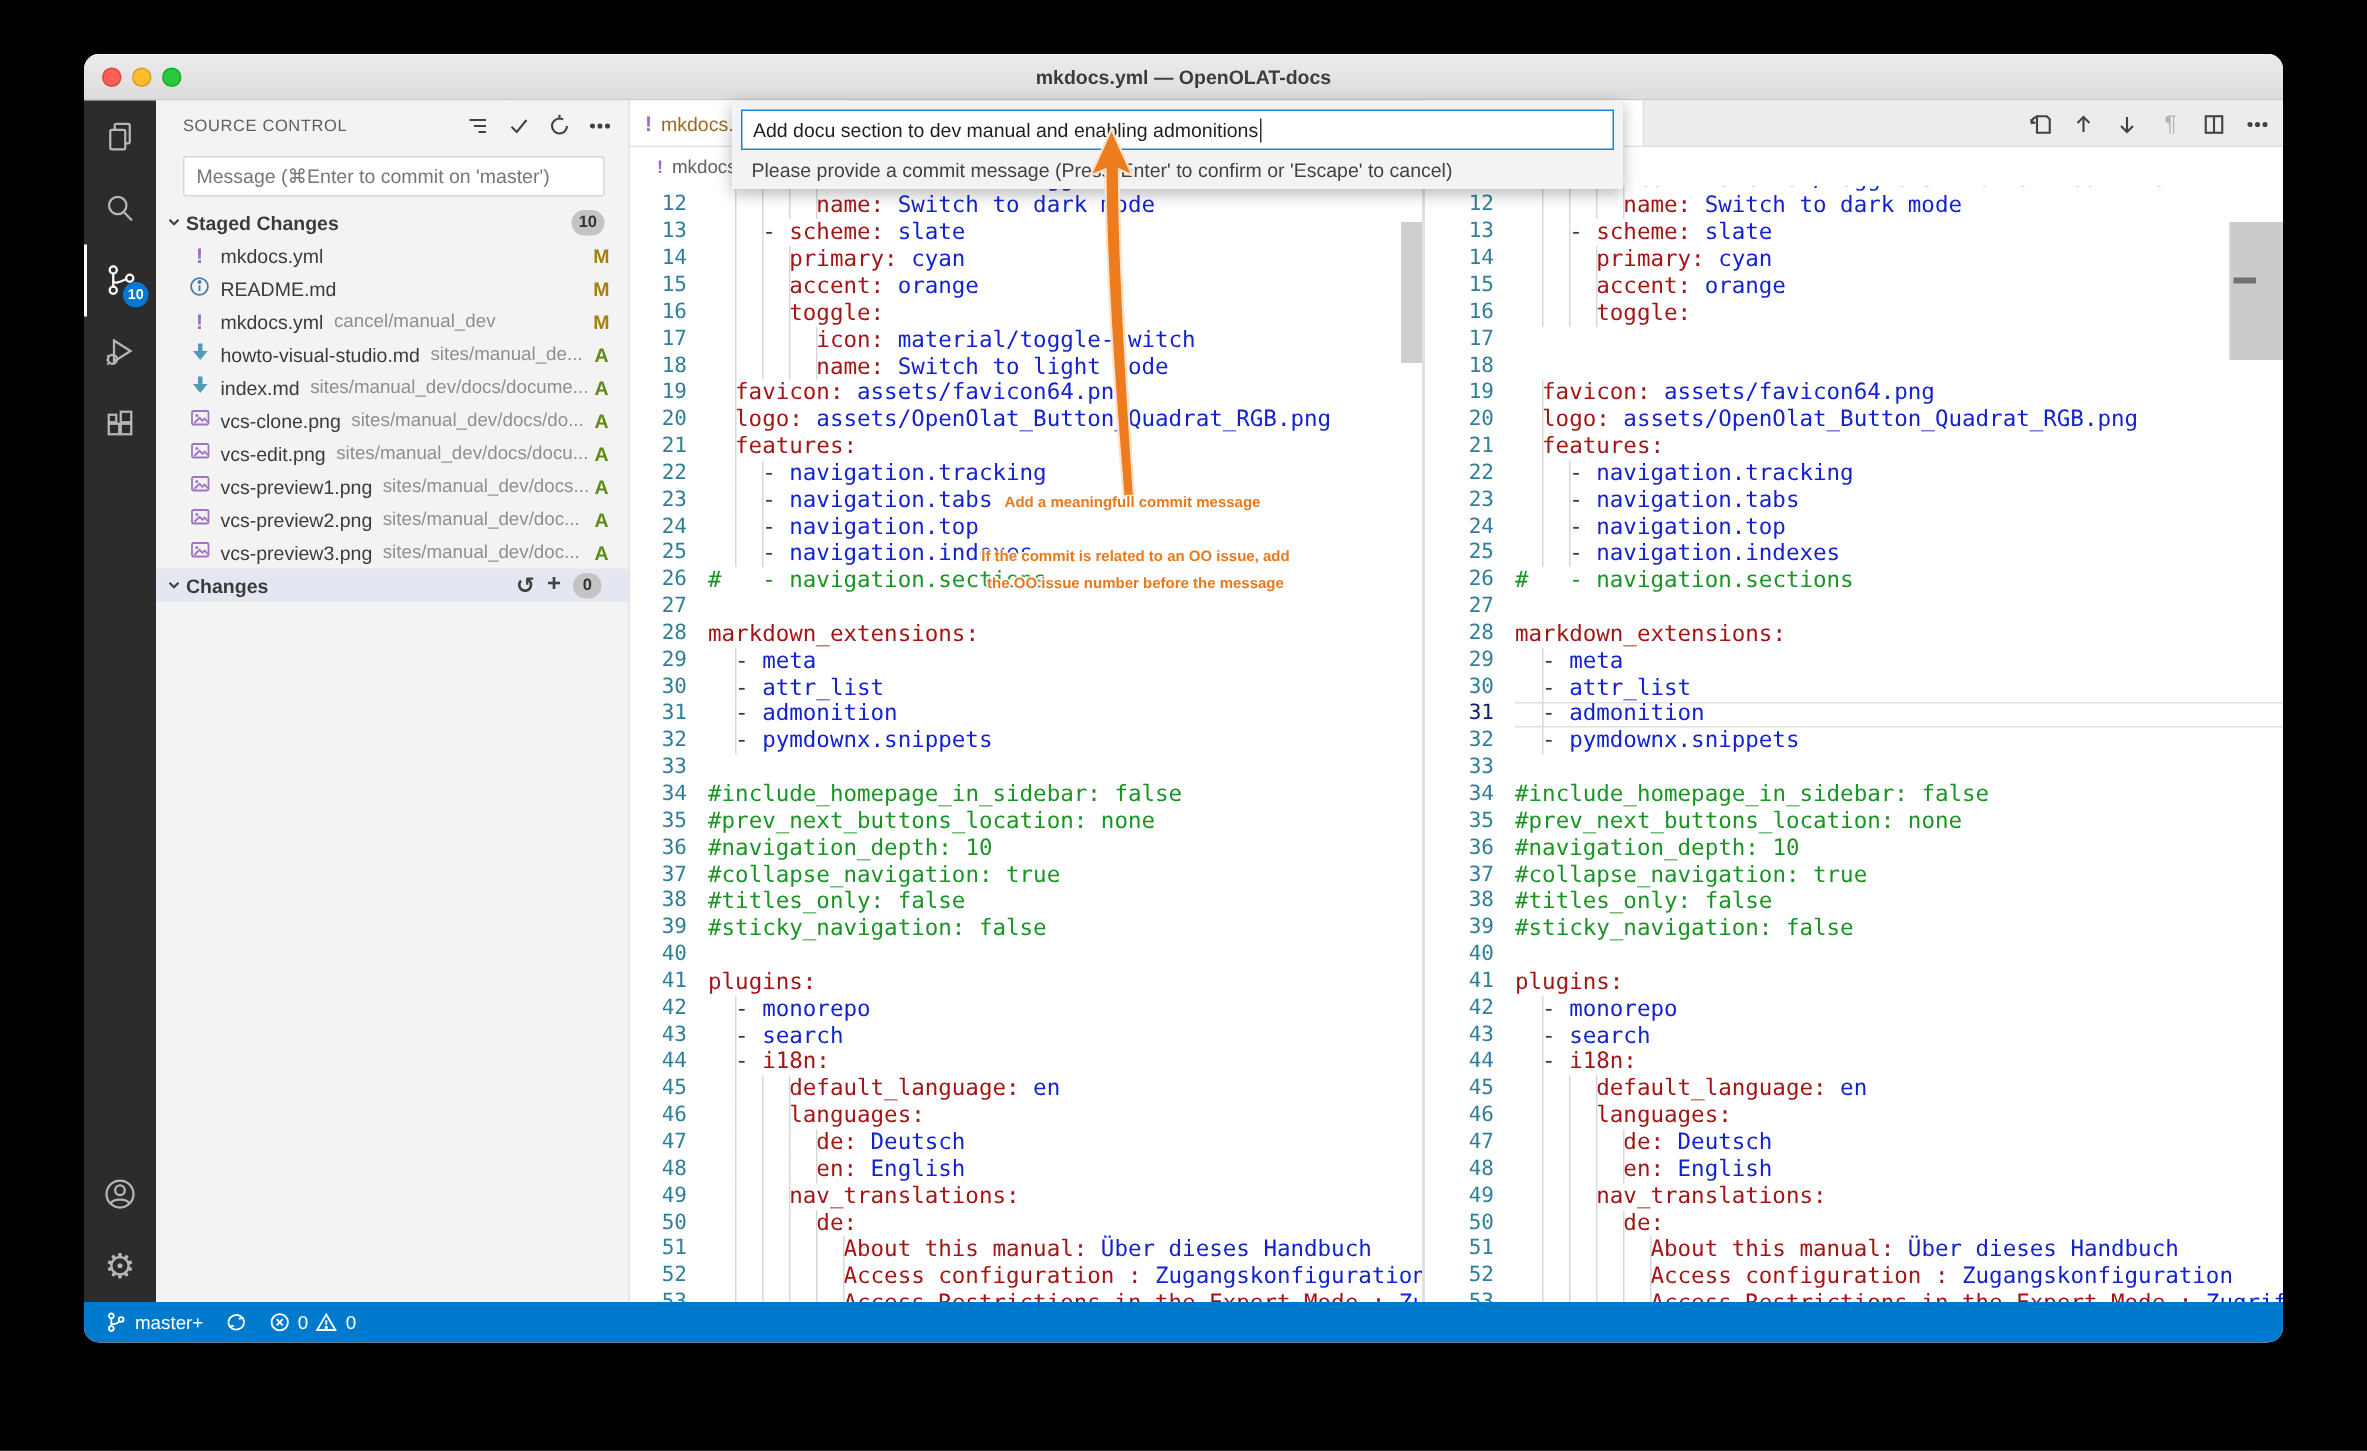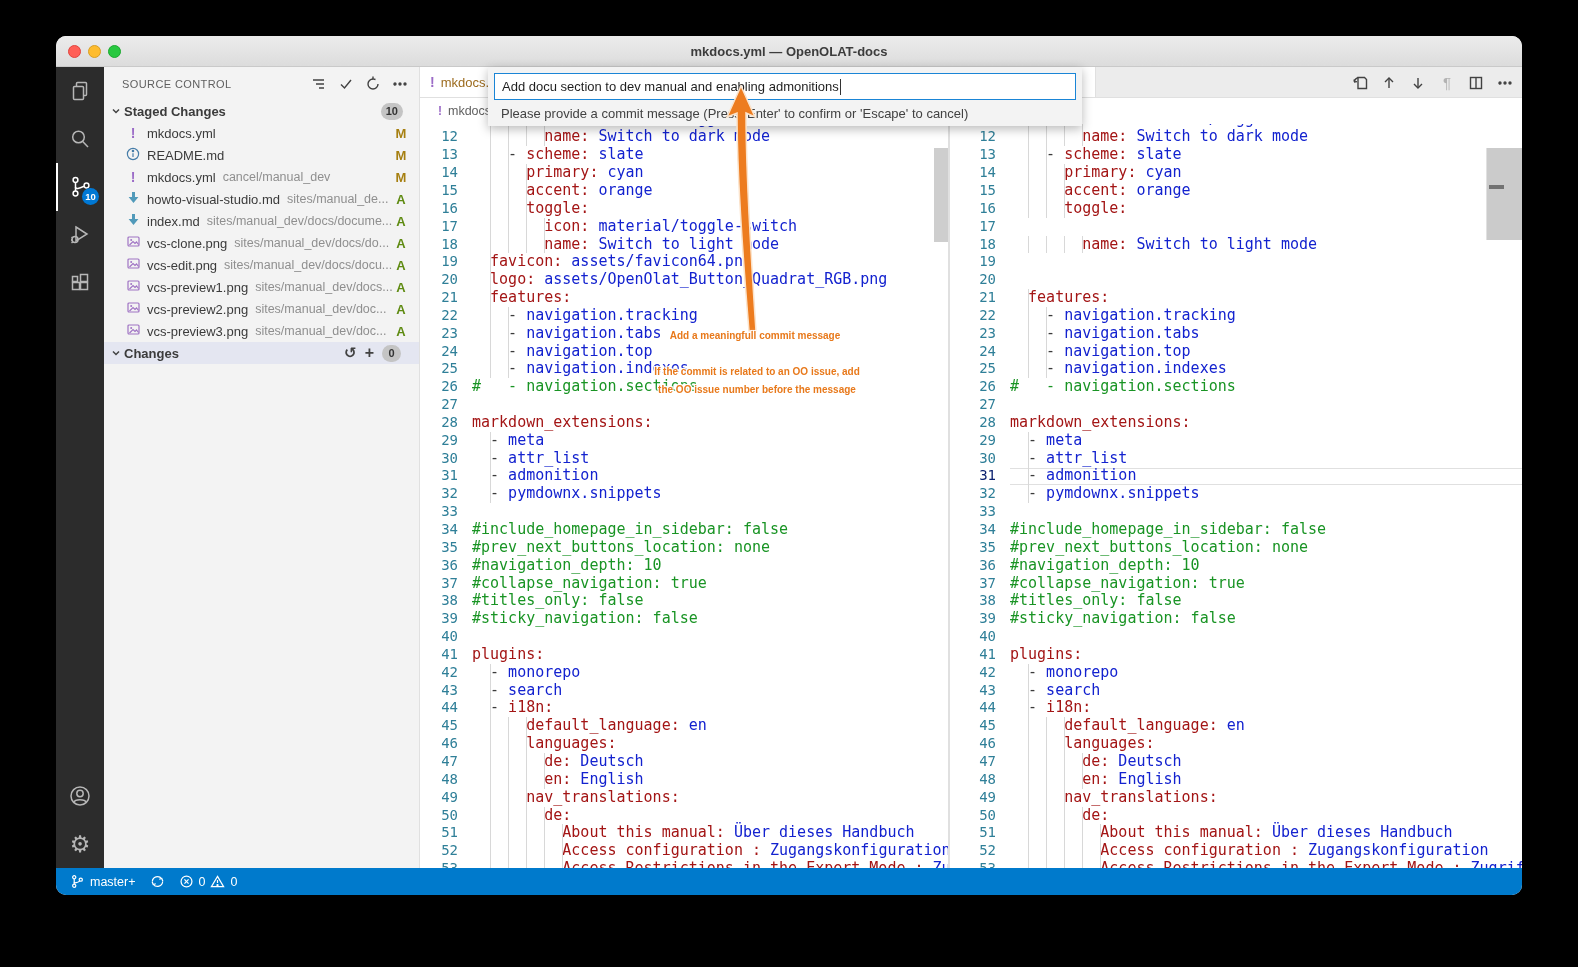--- a/index.html
+++ b/index.html
@@ -193,20 +193,23 @@
                 </svg>
               </span>
             <span class="ic">
                 <svg width="16" height="16" viewBox="0 0 16 16">
                   <circle cx="3" cy="8" r="1" fill="#424242"></circle>
                   <circle cx="8" cy="8" r="1" fill="#424242"></circle>
                   <circle cx="13" cy="8" r="1" fill="#424242"></circle>
                 </svg>
               </span>
           </div>
+        </div>
+        <div class="msgbox">
+          <span>Message (⌘Enter to commit on 'master')</span>
         </div>
         <div class="secrow">
           <span class="chev">
               <svg width="14" height="14" viewBox="0 0 14 14">
                 <polyline points="4,5.5 7,8.5 10,5.5"></polyline>
               </svg>
             </span>
           <span>Staged Changes</span>
           <span class="secgrow"></span>
           <span class="pill" style="margin-right:6px;">10</span>
@@ -430,23 +433,23 @@
           <div class="content" style="--gw:46px;">
             <div class="curline" id="curline-right" style="left: 60px; top: 343.6px;"></div>
             <div class="codewrap" id="pane-right">
                 <div class="cl"><span class="ln">11</span><span class="co" style="padding-left: 72.24px;"><i class="guide" style="left: 18.06px;"></i><i class="guide" style="left: 36.12px;"></i><i class="guide" style="left: 54.18px;"></i><i class="guide" style="left: 72.24px;"></i><span class="tk-k">icon:</span><span class="tk-v"> material/toggle-switch-off-outline</span></span></div>
                 <div class="cl"><span class="ln">12</span><span class="co" style="padding-left: 72.24px;"><i class="guide" style="left: 18.06px;"></i><i class="guide" style="left: 36.12px;"></i><i class="guide" style="left: 54.18px;"></i><i class="guide" style="left: 72.24px;"></i><span class="tk-k">name:</span><span class="tk-v"> Switch to dark mode</span></span></div>
                 <div class="cl"><span class="ln">13</span><span class="co" style="padding-left: 36.12px;"><i class="guide" style="left: 18.06px;"></i><i class="guide" style="left: 36.12px;"></i><span class="tk-d">- </span><span class="tk-k">scheme:</span><span class="tk-v"> slate</span></span></div>
                 <div class="cl"><span class="ln">14</span><span class="co" style="padding-left: 54.18px;"><i class="guide" style="left: 18.06px;"></i><i class="guide" style="left: 36.12px;"></i><i class="guide" style="left: 54.18px;"></i><span class="tk-k">primary:</span><span class="tk-v"> cyan</span></span></div>
                 <div class="cl"><span class="ln">15</span><span class="co" style="padding-left: 54.18px;"><i class="guide" style="left: 18.06px;"></i><i class="guide" style="left: 36.12px;"></i><i class="guide" style="left: 54.18px;"></i><span class="tk-k">accent:</span><span class="tk-v"> orange</span></span></div>
                 <div class="cl"><span class="ln">16</span><span class="co" style="padding-left: 54.18px;"><i class="guide" style="left: 18.06px;"></i><i class="guide" style="left: 36.12px;"></i><i class="guide" style="left: 54.18px;"></i><span class="tk-k">toggle:</span></span></div>
                 <div class="cl"><span class="ln">17</span></div>
-                <div class="cl"><span class="ln">18</span><span class="co" style="padding-left: 72.24px;"><i class="guide" style="left: 18.06px;"></i><i class="guide" style="left: 36.12px;"></i><i class="guide" style="left: 54.18px;"></i><i class="guide" style="left: 72.24px;"></i><span class="tk-k">name:</span><span class="tk-v"> Switch to light mode</span></span></div>
-                <div class="cl"><span class="ln">19</span></div>
-                <div class="cl"><span class="ln">20</span></div>
+                <div class="cl"><span class="ln">18</span></div>
+                <div class="cl"><span class="ln">19</span><span class="co" style="padding-left: 18.06px;"><i class="guide" style="left: 18.06px;"></i><span class="tk-k">favicon:</span><span class="tk-v"> assets/favicon64.png</span></span></div>
+                <div class="cl"><span class="ln">20</span><span class="co" style="padding-left: 18.06px;"><i class="guide" style="left: 18.06px;"></i><span class="tk-k">logo:</span><span class="tk-v"> assets/OpenOlat_Button_Quadrat_RGB.png</span></span></div>
                 <div class="cl"><span class="ln">21</span><span class="co" style="padding-left: 18.06px;"><i class="guide" style="left: 18.06px;"></i><span class="tk-k">features:</span></span></div>
                 <div class="cl"><span class="ln">22</span><span class="co" style="padding-left: 36.12px;"><i class="guide" style="left: 18.06px;"></i><i class="guide" style="left: 36.12px;"></i><span class="tk-d">- </span><span class="tk-v">navigation.tracking</span></span></div>
                 <div class="cl"><span class="ln">23</span><span class="co" style="padding-left: 36.12px;"><i class="guide" style="left: 18.06px;"></i><i class="guide" style="left: 36.12px;"></i><span class="tk-d">- </span><span class="tk-v">navigation.tabs</span></span></div>
                 <div class="cl"><span class="ln">24</span><span class="co" style="padding-left: 36.12px;"><i class="guide" style="left: 18.06px;"></i><i class="guide" style="left: 36.12px;"></i><span class="tk-d">- </span><span class="tk-v">navigation.top</span></span></div>
                 <div class="cl"><span class="ln">25</span><span class="co" style="padding-left: 36.12px;"><i class="guide" style="left: 18.06px;"></i><i class="guide" style="left: 36.12px;"></i><span class="tk-d">- </span><span class="tk-v">navigation.indexes</span></span></div>
                 <div class="cl"><span class="ln">26</span><span class="co" style="padding-left: 0px;"><span class="tk-c">#   - navigation.sections</span></span></div>
                 <div class="cl"><span class="ln">27</span><span class="co" style="padding-left: 0px;"></span></div>
                 <div class="cl"><span class="ln">28</span><span class="co" style="padding-left: 0px;"><span class="tk-k">markdown_extensions:</span></span></div>
                 <div class="cl"><span class="ln">29</span><span class="co" style="padding-left: 18.06px;"><i class="guide" style="left: 18.06px;"></i><span class="tk-d">- </span><span class="tk-v">meta</span></span></div>
                 <div class="cl"><span class="ln">30</span><span class="co" style="padding-left: 18.06px;"><i class="guide" style="left: 18.06px;"></i><span class="tk-d">- </span><span class="tk-v">attr_list</span></span></div>

